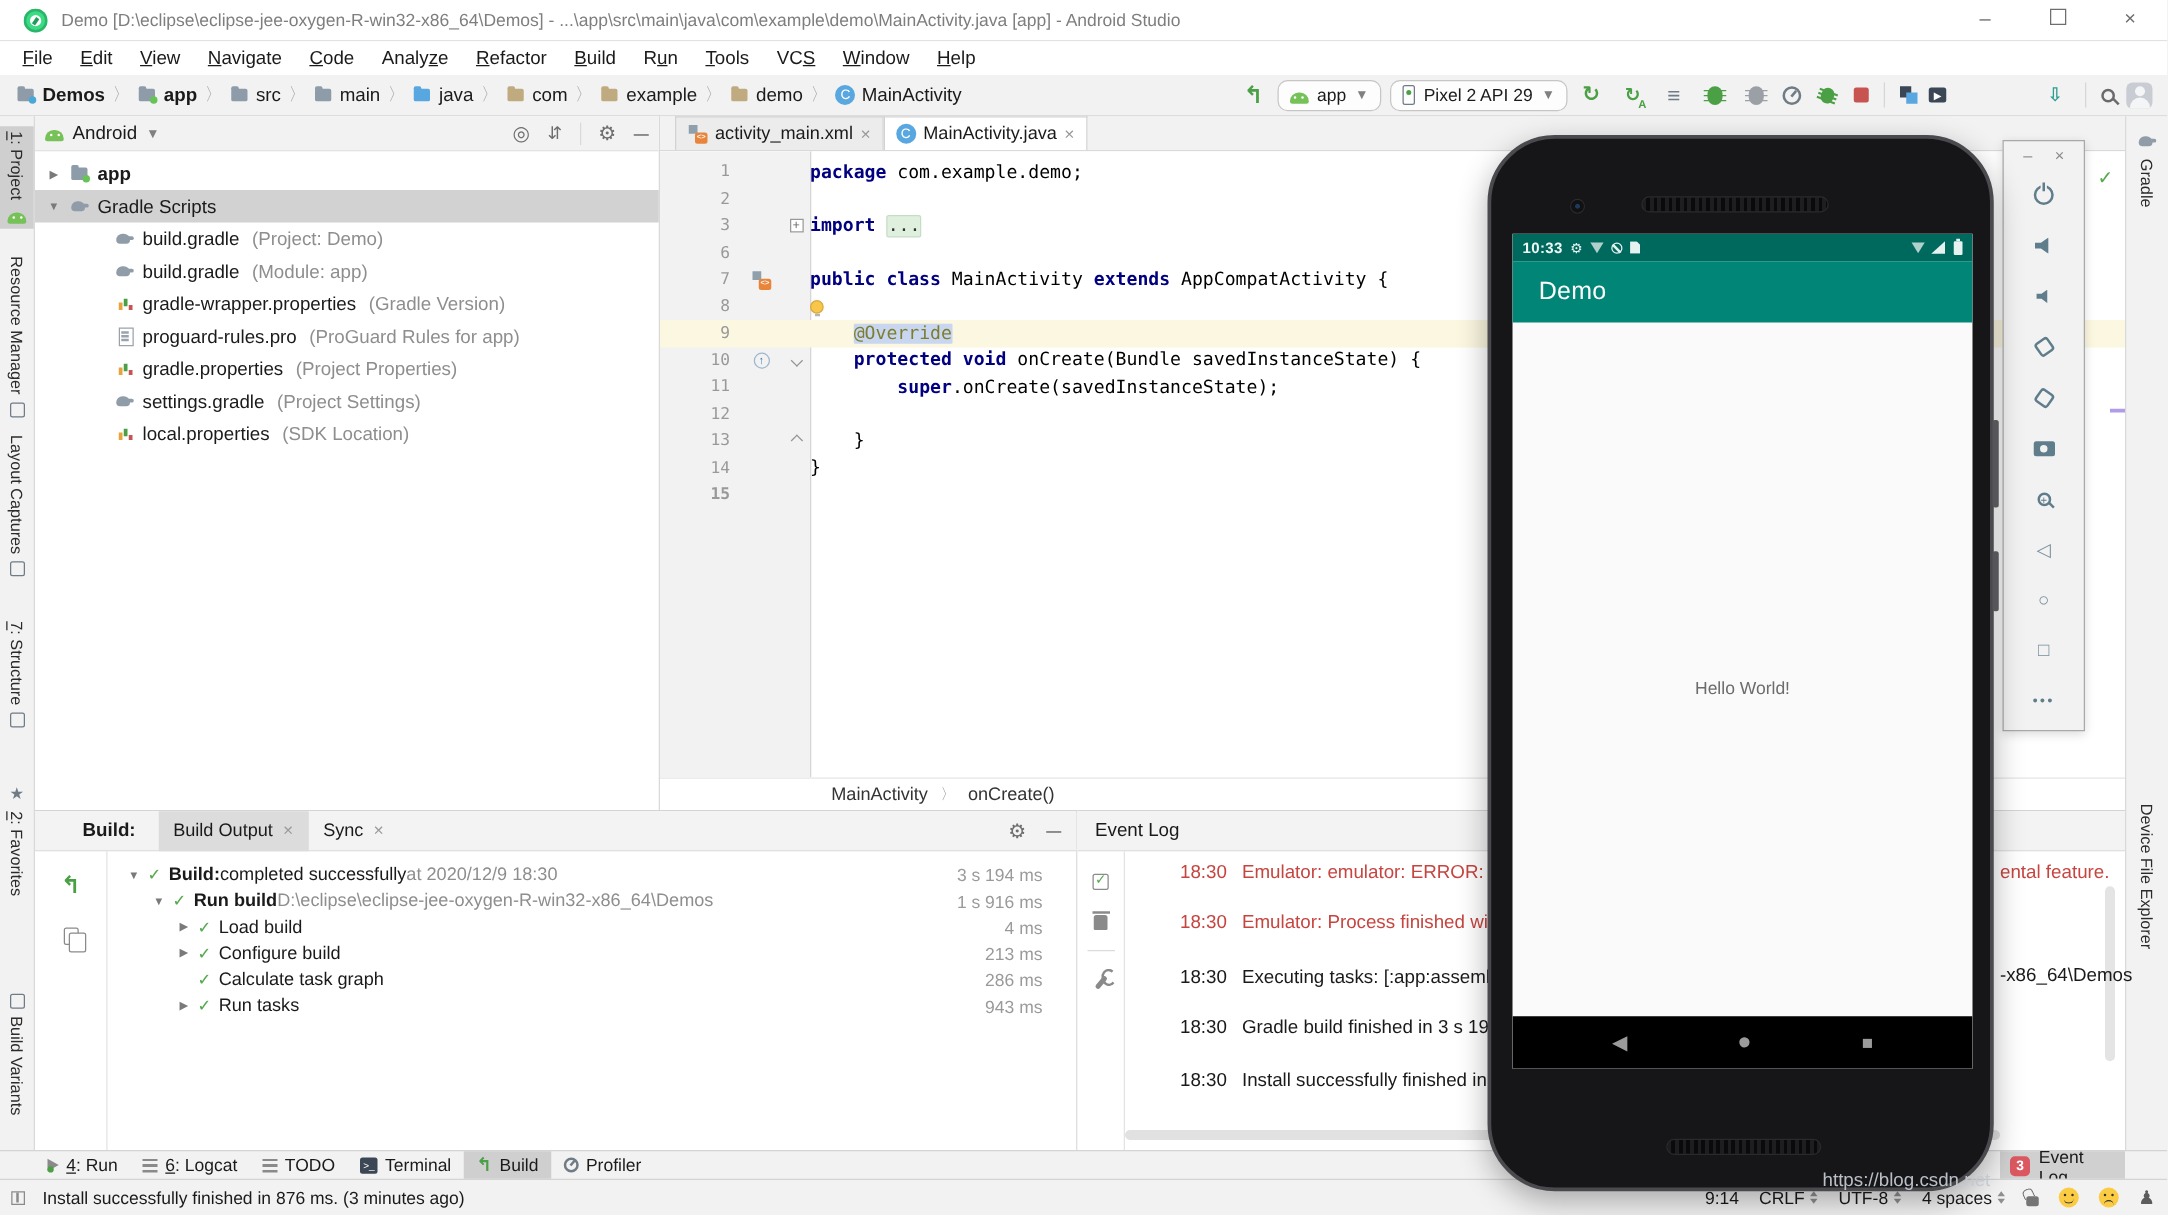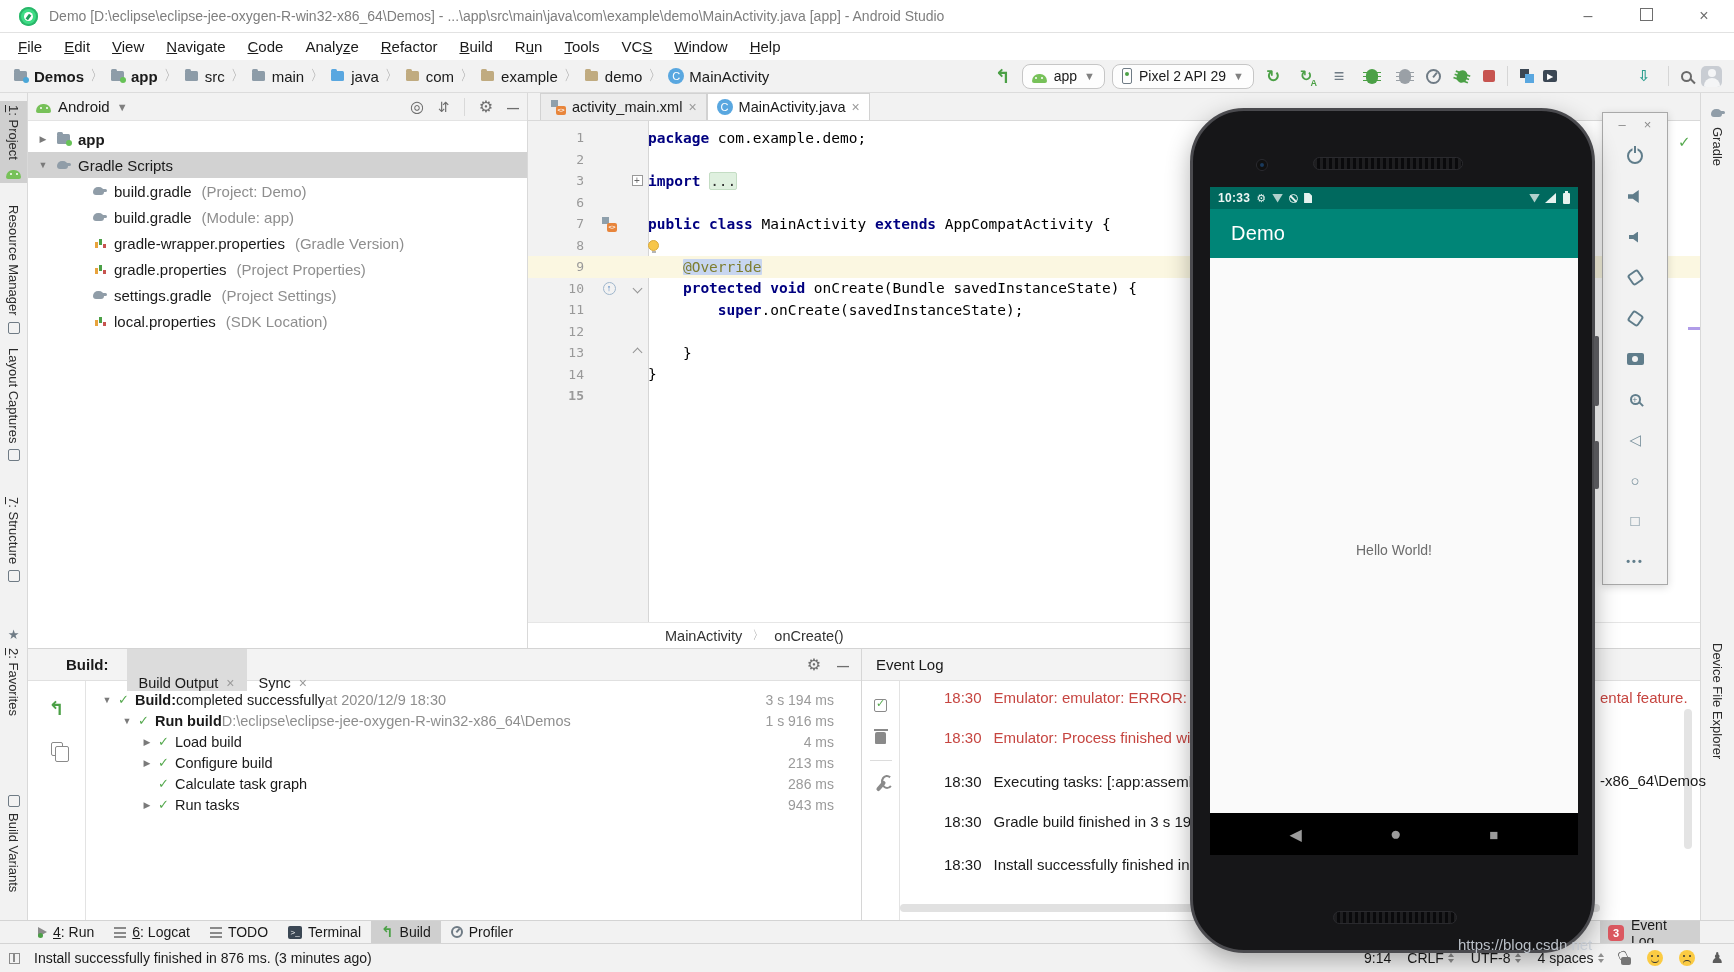--- a/index.html
+++ b/index.html
@@ -126,21 +126,21 @@
   .bulb{width:11px;height:11px;border-radius:50%;background:#f7c64a;border:1px solid #d9a93d;position:relative;margin-right:6px;flex:none}
   .bulb::after{content:"";position:absolute;left:2.5px;bottom:-3px;width:4px;height:2px;background:#b5b5b5}
   .mark-check{position:absolute;left:1150px;top:12px;color:#55a94e;font-weight:bold;font-size:15px;z-index:2}
   .mark-purple{position:absolute;left:1160px;top:206px;width:15px;height:3px;background:#b09ce8;z-index:2}
   .editor-crumb{position:absolute;left:528px;top:622px;width:1172px;height:26px;background:#fff;border-top:1px solid #e6e6e6;display:flex;align-items:center;font-size:14.5px;color:#333}
   .ec-sep{color:#9a9a9a;margin:0 10px;font-size:12px}
   
   .build-panel{position:absolute;left:28px;top:648px;width:834px;height:272px;background:#fff;border-top:1px solid #d4d4d4;border-right:1px solid #d6d6d6}
   .panel-header{height:32px;background:#f3f3f3;border-bottom:1px solid #e0e0e0;display:flex;align-items:center}
   .bp-label{font-weight:bold;margin-left:38px;margin-right:18px}
-  .btab{height:42px;display:flex;align-items:flex-end;gap:8px;padding:0 12px;font-size:14.5px;white-space:nowrap}
+  .btab{height:32px;display:flex;align-items:center;gap:8px;padding:0 12px;font-size:14.5px;white-space:nowrap}
   .btab.sel{background:#dcdcdc}
   .bp-tools{margin-left:auto;display:flex;align-items:center;gap:16px;margin-right:12px}
   .bp-strip{position:absolute;left:0;top:32px;width:58px;height:240px;border-right:1px solid #e3e3e3;display:flex;flex-direction:column;align-items:center;padding-top:16px;gap:22px}
   .ic-copy{width:12px;height:14px;border:1.5px solid #8a8a8a;border-radius:2px;position:relative;background:#fff}
   .ic-copy::before{content:"";position:absolute;left:3px;top:3px;width:12px;height:14px;border:1.5px solid #8a8a8a;border-radius:2px;background:#fff}
   .brow{position:absolute;display:flex;align-items:center;width:760px;height:21px;white-space:nowrap;font-size:14.5px}
   .bcheck{color:#55a94e;font-weight:bold;margin:0 6px 0 4px;font-size:13px}
   .bnote{color:#8e8e8e}
   .btime{margin-left:auto;color:#9a9a9a;padding-right:12px;font-size:14px}
   
@@ -444,20 +444,26 @@
           <span class="tree-note">(Module: app)</span>
         </div>
         <div class="tree-row" style="padding-left: 44px;">
           <span class="tree-arrow"></span>
           <span class="fi fi-bars"></span>
           <span>gradle-wrapper.properties</span>
           <span class="tree-note">(Gradle Version)</span>
         </div>
         <div class="tree-row" style="padding-left: 44px;">
           <span class="tree-arrow"></span>
+          <span class="fi fi-file"></span>
+          <span>proguard-rules.pro</span>
+          <span class="tree-note">(ProGuard Rules for app)</span>
+        </div>
+        <div class="tree-row" style="padding-left: 44px;">
+          <span class="tree-arrow"></span>
           <span class="fi fi-bars"></span>
           <span>gradle.properties</span>
           <span class="tree-note">(Project Properties)</span>
         </div>
         <div class="tree-row" style="padding-left: 44px;">
           <span class="tree-arrow"></span>
           <span class="fi fi-gradle"></span>
           <span>settings.gradle</span>
           <span class="tree-note">(Project Settings)</span>
         </div>

